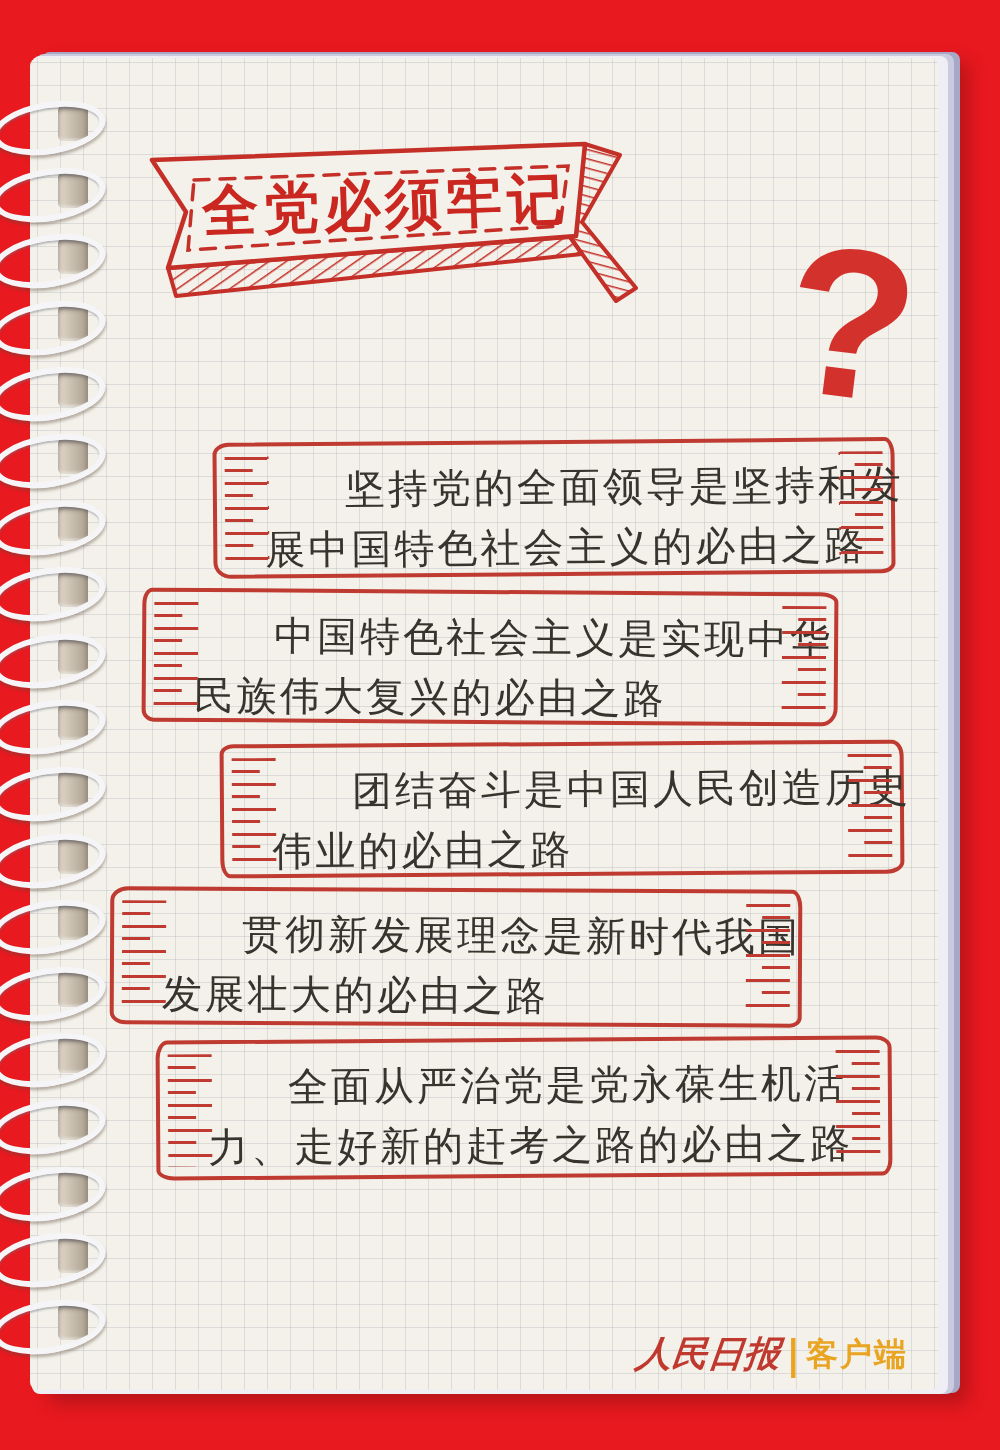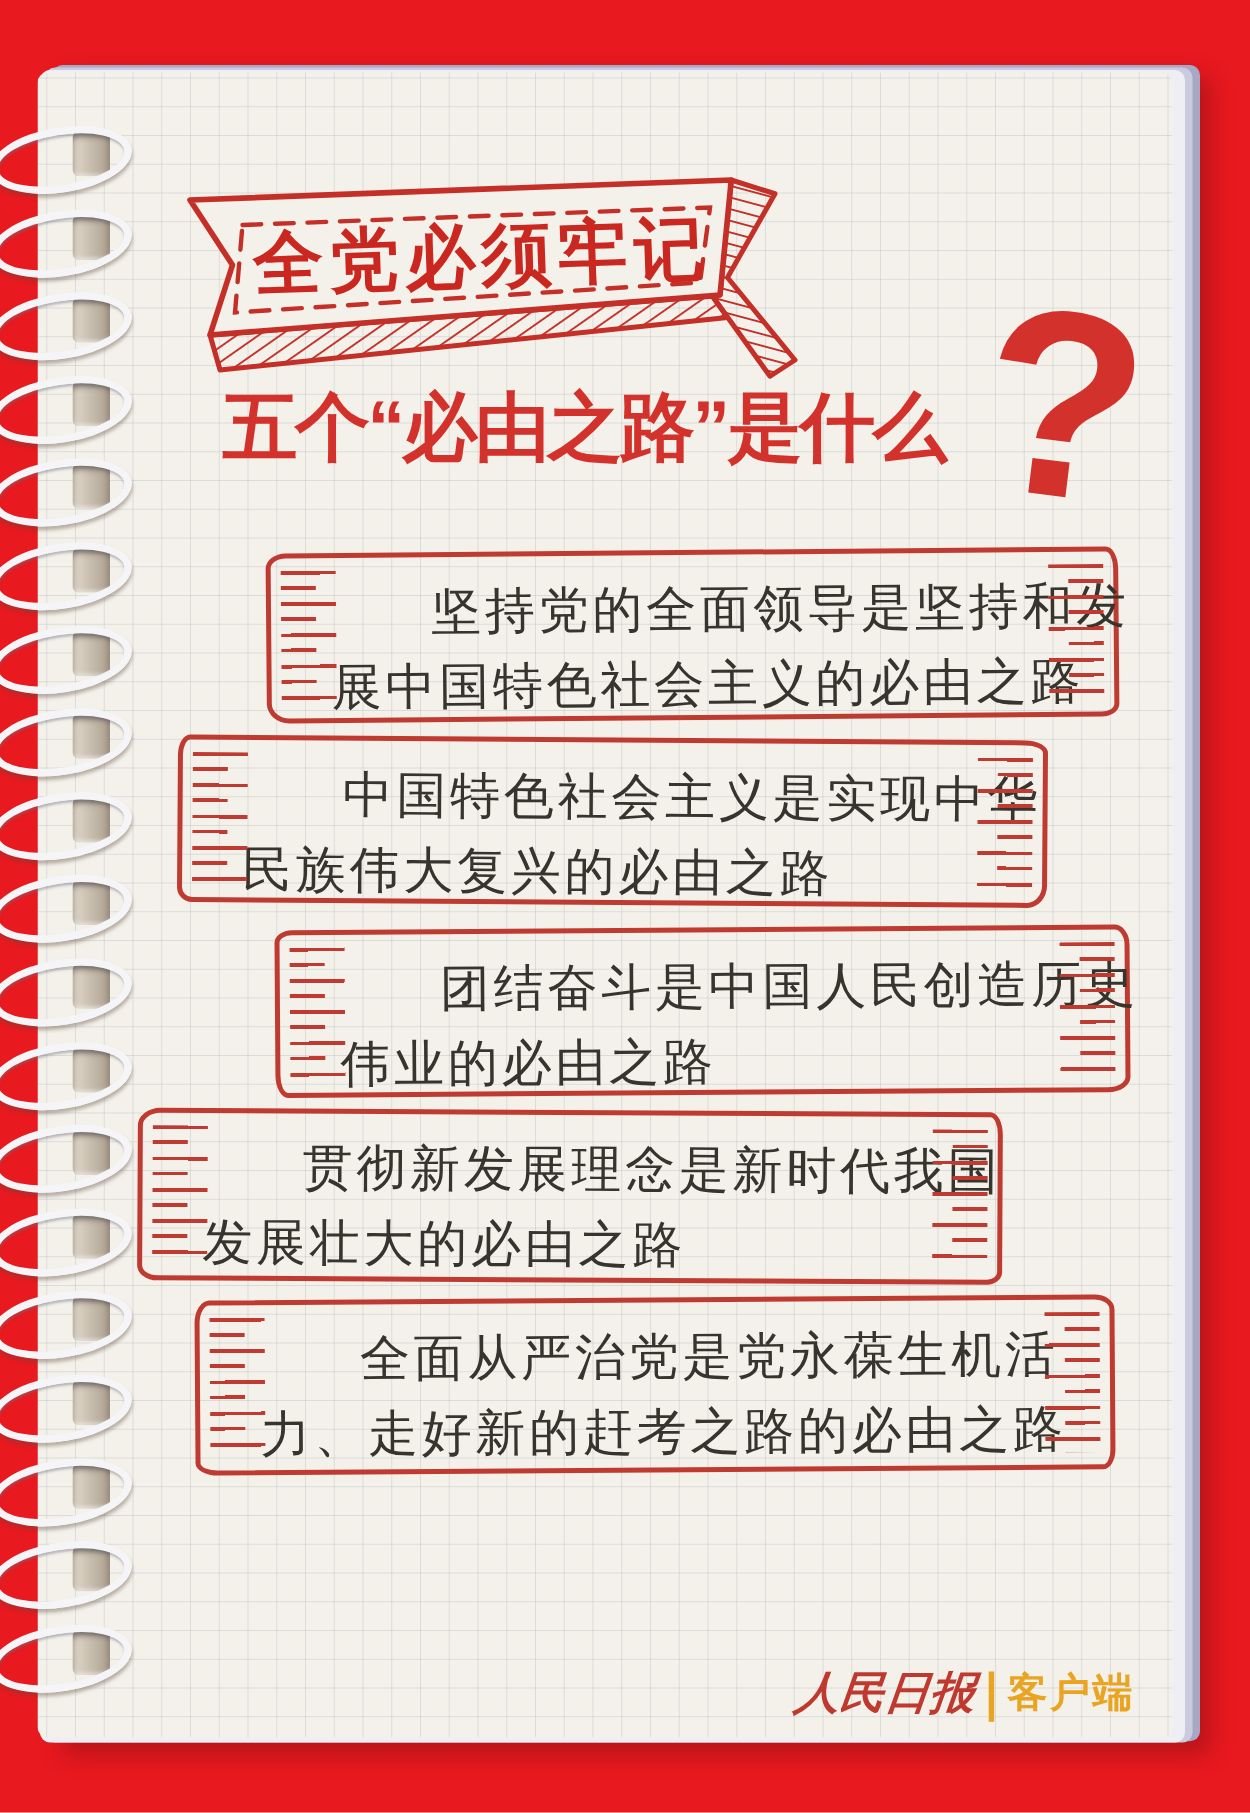--- a/index.html
+++ b/index.html
@@ -116,21 +116,20 @@
           <line x1="0" y1="0" x2="0" y2="10" stroke="#c42f28" stroke-width="3"></line>
         </pattern>
       </defs>
       <path d="M38,130 L440,99 L452,116 L46,158 Z" fill="url(#hatchStrip)" stroke="#c42f28" stroke-width="4" stroke-linejoin="round"></path>
       <path d="M455,6 L490,17 L452,84 L506,150 L486,163 L440,99 L446,98 Z" fill="url(#hatchFold)" stroke="#c42f28" stroke-width="4" stroke-linejoin="round"></path>
       <path d="M22,22 L455,6 L446,98 L38,130 L56,74 Z" fill="#f3f1ea" stroke="#c42f28" stroke-width="4.5" stroke-linejoin="round"></path>
       <path d="M64,42 L438,28 L430,88 L58,112 Z" fill="none" stroke="#c42f28" stroke-width="3.5" stroke-dasharray="15 11" stroke-linecap="round"></path>
       <text class="banner-text" x="256" y="86" text-anchor="middle" font-size="56" letter-spacing="5" fill="#c9271f" transform="rotate(-2 256 86)">全党必须牢记</text>
     </svg>
 
-    <h1 class="title">五个“必由之路”是什么</h1>
     <div class="qmark">?</div>
 
     <div class="quote-box box-1">
       <div class="hatch hatch-l"></div>
       <div class="hatch hatch-r"></div>
       <p class="line line-1">坚持党的全面领导是坚持和发</p>
       <p class="line line-2">展中国特色社会主义的必由之路</p>
     </div>
 
     <div class="quote-box box-2">

